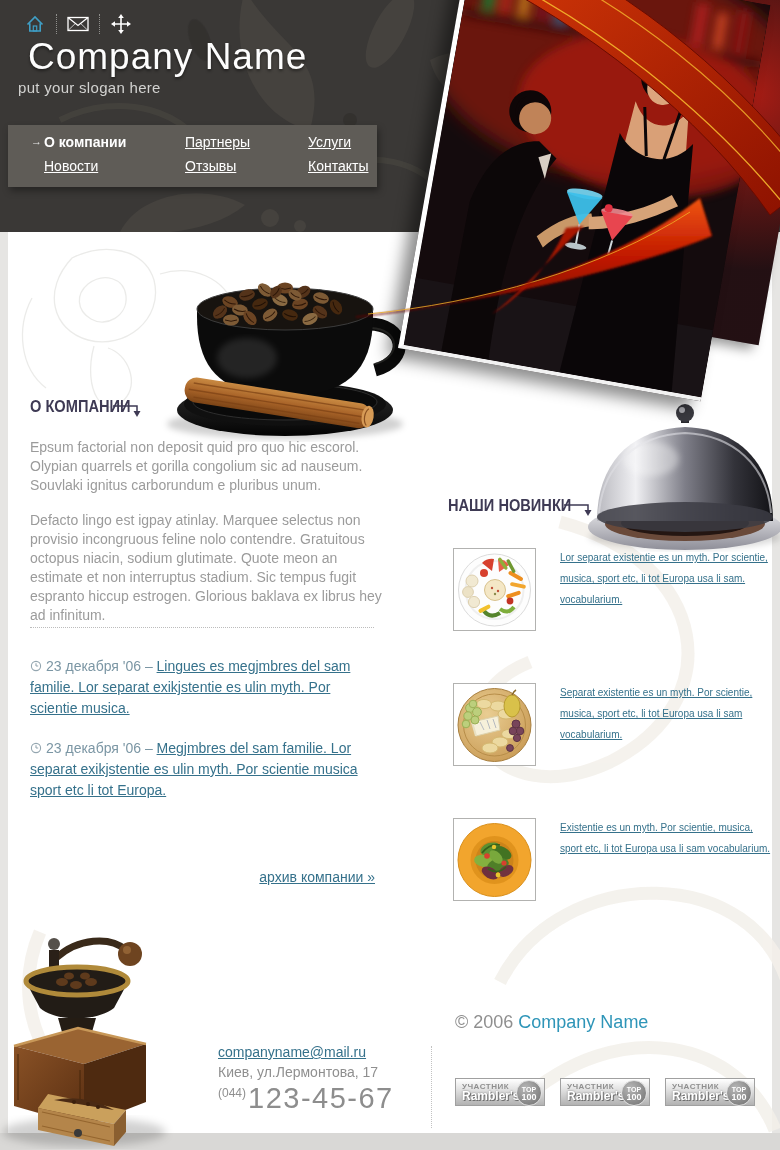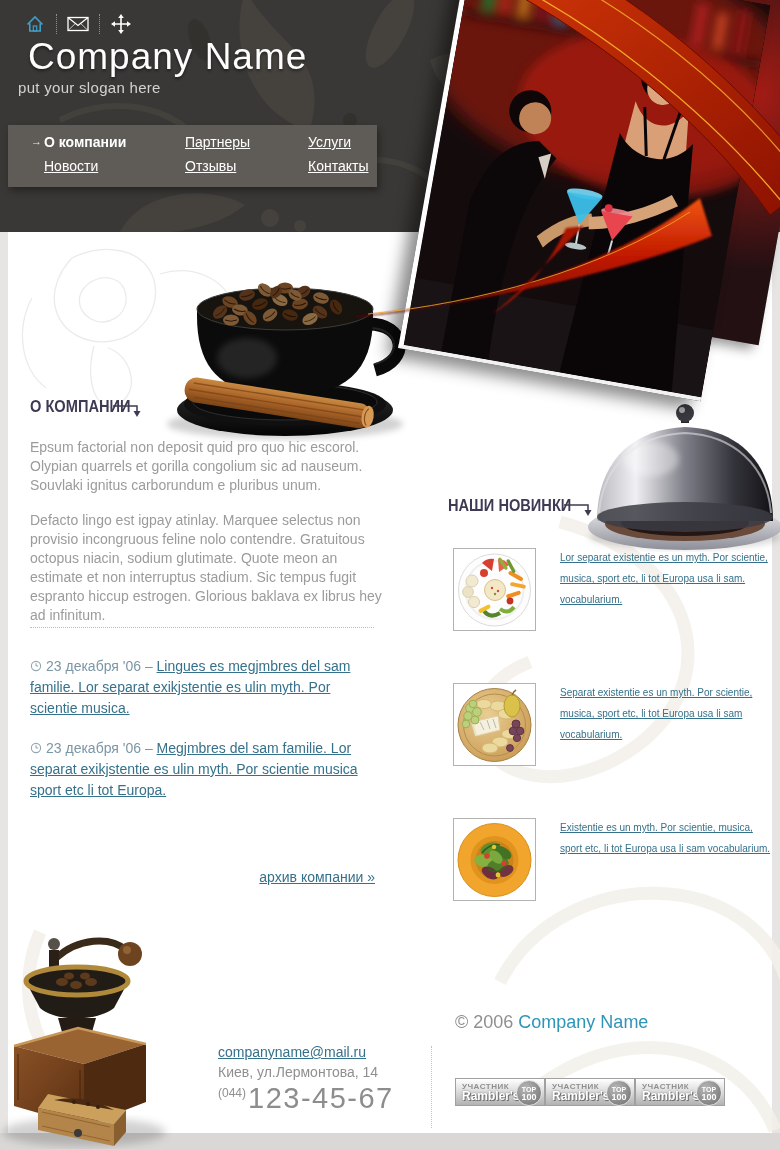--- a/index.html
+++ b/index.html
@@ -59,21 +59,21 @@
 
   
   .f-contact{position:absolute;left:218px;top:1044px;z-index:2;font-size:14px;}
   .f-addr{color:#8f8f8f;margin-top:4px;}
   .f-phone{margin-top:2px;color:#8d8d8d;}
   .f-code{font-size:12px;vertical-align:11px;color:#8f8f8f;margin-right:2px;}
   .f-num{font-size:29px;letter-spacing:1.5px;color:#8d8d8d;}
   .vdots{position:absolute;left:431px;top:1046px;height:82px;border-left:1px dotted #c2c2c2;z-index:2;}
   .copy{position:absolute;left:455px;top:1012px;font-size:18px;color:#8f8f8f;z-index:2;}
   .copy .cname{color:#2e95b8;cursor:pointer;}
-  .badges{position:absolute;left:455px;top:1078px;display:flex;z-index:2;}
+  .badges{position:absolute;left:455px;top:1078px;display:flex;gap:15px;z-index:2;}
   .badge{position:relative;width:88px;height:26px;border:1px solid #a0a0a0;cursor:pointer;
          background:linear-gradient(180deg,#ffffff,#dedede 45%,#b2b2b2);}
   .b-top{font-size:8px;font-weight:bold;letter-spacing:.5px;color:#8f8f8f;margin:3px 0 0 6px;}
   .b-brand{font-size:12px;font-weight:bold;color:#fff;margin:0 0 0 6px;line-height:11px;
            text-shadow:1px 1px 0 #6e6e6e,0 0 2px #777;}
   .b-circle{position:absolute;right:2px;top:1px;width:24px;height:24px;border-radius:50%;
             background:radial-gradient(circle at 35% 30%,#b6b6b6,#6f6f6f);border:1px solid #e2e2e2;
             color:#fff;font-weight:bold;text-align:center;}
   .b-circle div{line-height:1;}
   .bc-top{font-size:7px;margin-top:5px;}
@@ -588,21 +588,21 @@
         <circle cx="102" cy="179" r="2"></circle>
       </g>
     <polygon points="42,180 118,196 118,218 42,202" fill="#b4854a"></polygon>
     <polygon points="118,196 130,182 130,204 118,218" fill="#8a5f30"></polygon>
     <path d="M46,184 L114,199 M46,198 L114,213" stroke="#94652e" stroke-width="1.2"></path>
     <circle cx="82" cy="205" r="4" fill="#3a3a3a"></circle>
   </svg>
 
   <div class="f-contact">
     <div><span class="link">companyname@mail.ru</span></div>
-    <div class="f-addr">Киев, ул.Лермонтова, 14</div>
+    <div class="f-addr">Киев, ул.Лермонтова, 17</div>
     <div class="f-phone">
       <span class="f-code">(044)</span><span class="f-num">123-45-67</span>
     </div>
   </div>
 
   <div class="vdots"></div>
 
   <div class="copy">
     <span>© 2006</span>
     <span class="cname">Company Name</span>

